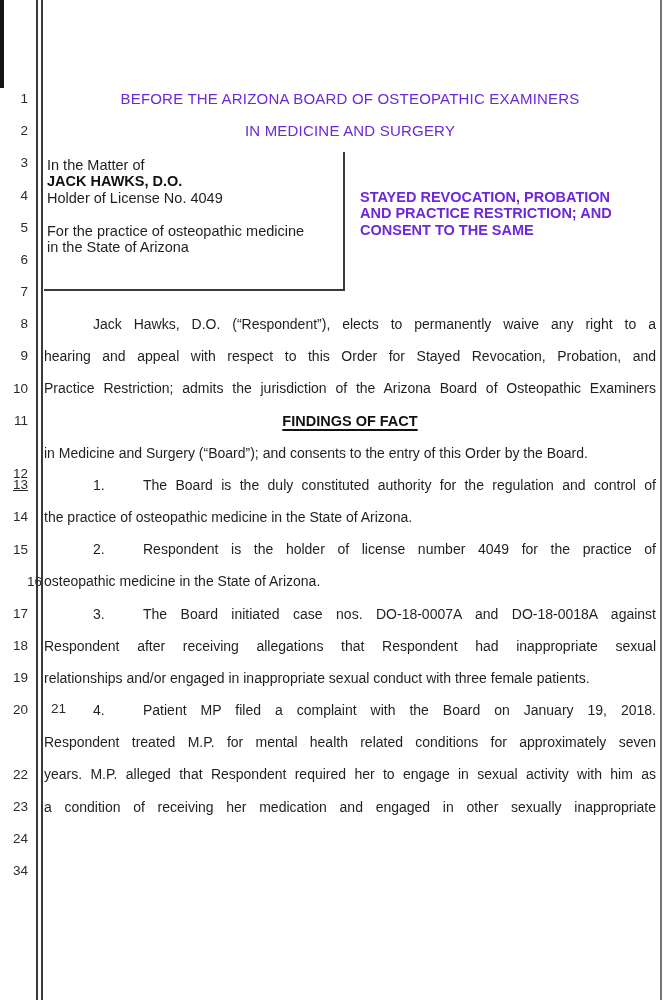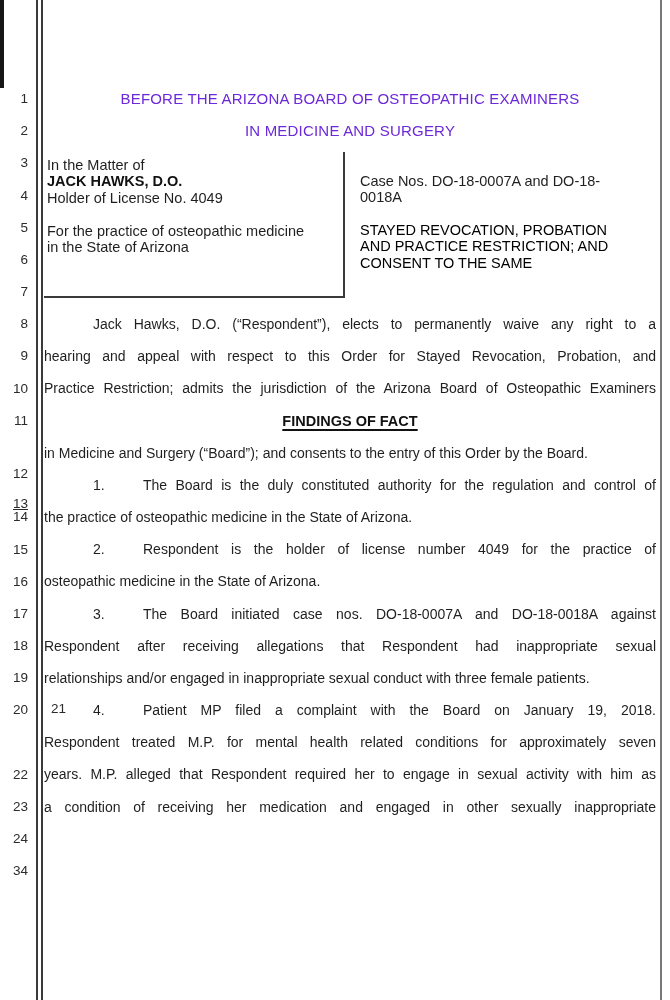--- a/index.html
+++ b/index.html
@@ -29,32 +29,32 @@
     text-align:center; font-size:15px; line-height:18px;
     letter-spacing:0.2px; color:#6d28d9;
   }
   .title-1 { top:90px; }
   .title-2 { top:122px; }
 
   
   .caption-left {
     position:absolute; left:44px; top:152px; width:296px; height:128px;
     border-right:2px solid #3a3a3a; border-bottom:2px solid #3a3a3a;
-    padding:5px 0 11px 3px; box-sizing:content-box;
+    padding:5px 0 4px 3px; box-sizing:content-box;
     font-size:14.5px; line-height:16.4px;
   }
   .caption-left .cap-line { height:16.4px; white-space:nowrap; }
   .caption-left .cap-line.bold { font-weight:bold; color:#111; }
   .caption-right {
     position:absolute; left:360px; top:152px; width:298px;
     padding-top:21px; font-size:14.5px; line-height:16.4px;
   }
   .caption-right .case-line { height:16.4px; white-space:nowrap; }
   .caption-right .order-title { margin-top:16px; }
-  .caption-right .order-line { height:16.4px; white-space:nowrap; font-weight:normal; color:#000000; }
+  .caption-right .order-line { height:16.4px; white-space:nowrap; font-weight:bold; color:#6d28d9; }
 
   
   .body-block { position:absolute; left:44px; top:308px; width:612px; }
   .bline {
     position:relative; height:32.18px; line-height:32.18px;
     font-size:14px; color:#1f1f1f;
   }
   .bline.justify { text-align:justify; text-align-last:justify; }
   .bline.left { text-align:left; }
   .bline.indent { padding-left:49px; box-sizing:border-box; }
@@ -83,24 +83,24 @@
       <div class="lnum" style="top: 154.36px;">3</div>
       <div class="lnum" style="top: 186.54px;">4</div>
       <div class="lnum" style="top: 218.72px;">5</div>
       <div class="lnum" style="top: 250.9px;">6</div>
       <div class="lnum" style="top: 283.08px;">7</div>
       <div class="lnum" style="top: 315.26px;">8</div>
       <div class="lnum" style="top: 347.44px;">9</div>
       <div class="lnum" style="top: 379.62px;">10</div>
       <div class="lnum" style="top: 411.8px;">11</div>
       <div class="lnum" style="top: 465px;">12</div>
-      <div class="lnum" style="top: 495px; text-decoration: underline;">13</div>
+      <div class="lnum" style="top: 476px; text-decoration: underline;">13</div>
       <div class="lnum" style="top: 508.34px;">14</div>
       <div class="lnum" style="top: 540.52px; text-align: right;">15</div>
-      <div class="lnum" style="top: 572.7px;">16</div>
+      <div class="lnum" style="top: 572.7px; padding-left: 14px;">16</div>
       <div class="lnum" style="top: 604.88px;">17</div>
       <div class="lnum" style="top: 637.06px;">18</div>
       <div class="lnum" style="top: 669.24px;">19</div>
       <div class="lnum" style="top: 701.42px;">20</div>
       <div class="lnum" style="top: 700px; margin-left: 38px;">21</div>
       <div class="lnum" style="top: 765.78px;">22</div>
       <div class="lnum" style="top: 797.96px;">23</div>
       <div class="lnum" style="top: 830.14px;">24</div>
       <div class="lnum" style="top: 862.32px;">34</div>
     </div>
@@ -111,24 +111,20 @@
   <div class="caption-left" id="caption-left">
       <div class="cap-line">In the Matter of</div>
       <div class="cap-line bold">JACK HAWKS, D.O.</div>
       <div class="cap-line">Holder of License No. 4049</div>
       <div class="cap-line">&nbsp;</div>
       <div class="cap-line">For the practice of osteopathic medicine</div>
       <div class="cap-line">in the State of Arizona</div>
     </div>
 
   <div class="caption-right">
-    <div id="case-lines">
-        <div class="case-line">Case Nos.  DO-18-0007A and DO-18-</div>
-        <div class="case-line">0018A</div>
-      </div>
     <div class="order-title" id="order-title-lines">
         <div class="order-line">STAYED REVOCATION, PROBATION</div>
         <div class="order-line">AND PRACTICE RESTRICTION; AND</div>
         <div class="order-line">CONSENT TO THE SAME</div>
       </div>
   </div>
 
   <div class="body-block" id="body-block">
       <div class="bline justify indent"><span>Jack Hawks, D.O. (“Respondent”), elects to permanently waive any right to a</span></div>
       <div class="bline justify"><span>hearing and appeal with respect to this Order for Stayed Revocation, Probation, and</span></div>

